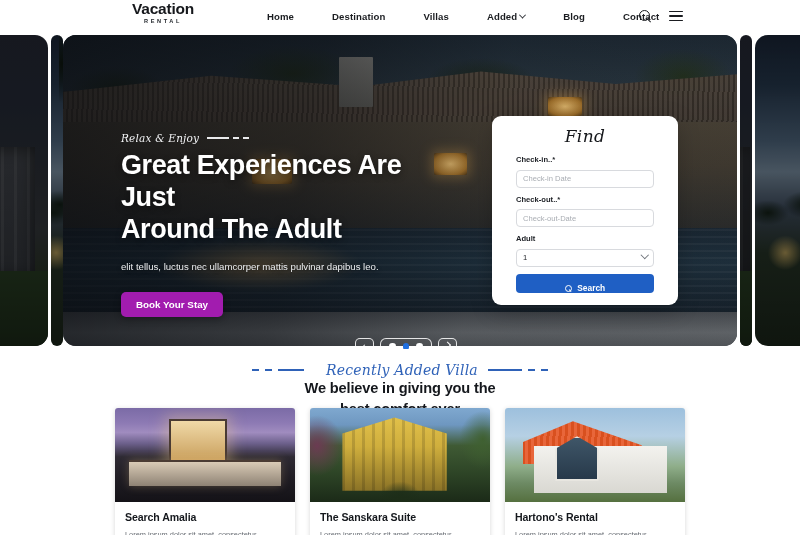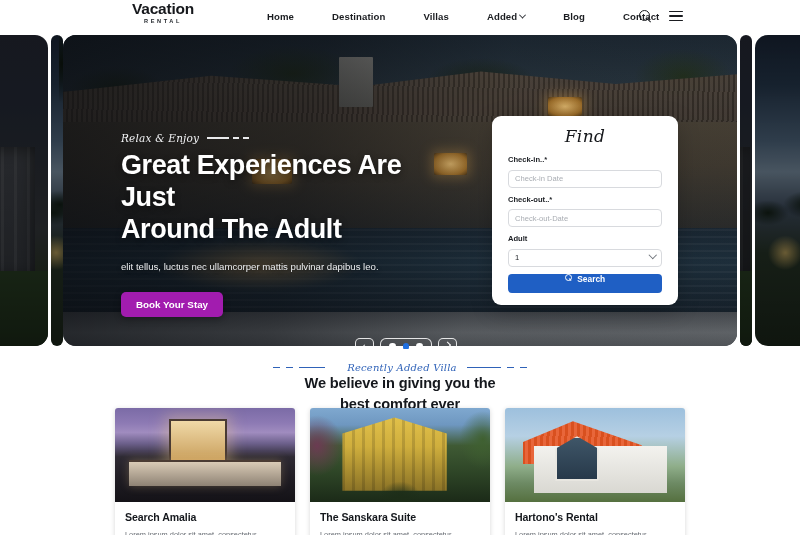--- a/index.html
+++ b/index.html
@@ -231,21 +231,21 @@
     border: 1.2px solid rgba(255,255,255,.85);
     display:flex; align-items:center; gap: 7px; background: rgba(255,255,255,.04);
   }
   .dot { width: 6.5px; height: 6.5px; border-radius: 50%; background:#fff; cursor:pointer; }
   .dot.active { background:#1f6fe0; }
 
   
   .find-card {
     position:absolute; left: 492px; top: 84px; width: 186px;
     background:#ffffff; border-radius: 9px; z-index: 9;
-    padding: 10px 16px 12px; box-shadow: 0 6px 22px rgba(0,0,0,.22);
+    padding: 10px 24px 12px; box-shadow: 0 6px 22px rgba(0,0,0,.22);
   }
   .find-title {
     font-family: "DejaVu Serif", serif; font-style: italic;
     font-size: 17px; color:#14161a; text-align:center; margin-bottom: 9px;
     letter-spacing: .4px;
   }
   .fld { margin-bottom: 7px; }
   .fld-label { font-size: 7.6px; font-weight: 700; color: #1c1f24; margin-bottom: 3px; display:block; }
   .fld-input, .fld-select {
     width: 100%; height: 18px; border: 1px solid #d8dade; border-radius: 4px;
@@ -258,41 +258,41 @@
     content:""; position:absolute; right: 7px; top: 6px;
     width: 4.5px; height: 4.5px;
     border-right: 1.1px solid #6b7077; border-bottom: 1.1px solid #6b7077;
     transform: rotate(45deg); pointer-events:none;
   }
   .fld-select { appearance: none; -webkit-appearance: none; cursor: pointer; }
   .btn-search {
     width: 100%; height: 19px; margin-top: 3px;
     background:#1f5fc4; border: none; border-radius: 4px; color:#fff;
     font-size: 8.4px; font-weight: 700; cursor:pointer;
-    display:flex; align-items:flex-start; justify-content:center; gap: 5px;
+    display:flex; align-items:flex-end; justify-content:center; gap: 5px;
     font-family: "Liberation Sans", sans-serif;
   }
   .btn-search .mg { width: 7.5px; height: 7.5px; position:relative; }
   .btn-search .mg::before {
     content:""; position:absolute; left:0; top:0; width:5px; height:5px;
     border:1.1px solid #fff; border-radius:50%;
   }
   .btn-search .mg::after {
     content:""; position:absolute; left:4.4px; top:4.4px; width:3px; height:1.1px;
     background:#fff; transform: rotate(45deg); transform-origin:left center;
   }
 
   
   .sec-head { width: 800px; padding-top: 13px; text-align:center; background:#fff; }
   .sec-kicker { display:flex; align-items:center; justify-content:center; gap: 6px; }
   .sec-kicker i { display:block; height: 1.3px; background:#2f62b8; }
   .dash-s { width: 7px; } .dash-m { width: 26px; } .dash-l { width: 34px; }
   .sec-script {
     font-family: "DejaVu Serif", serif; font-style: italic;
-    font-size: 10px; color:#2f62b8; padding: 0 4px; letter-spacing: .2px; margin-left: 12px;
+    font-size: 14px; color:#2f62b8; padding: 0 4px; letter-spacing: .2px; margin-left: 12px;
   }
   .sec-title {
     font-size: 14.6px; font-weight: 700; color:#15181d;
     line-height: 1.42; letter-spacing: -0.15px;
   }
 
   
   .cards {
     position:absolute; left: 0; top: 408px; width: 800px;
     display:flex; justify-content:center; gap: 15px;

